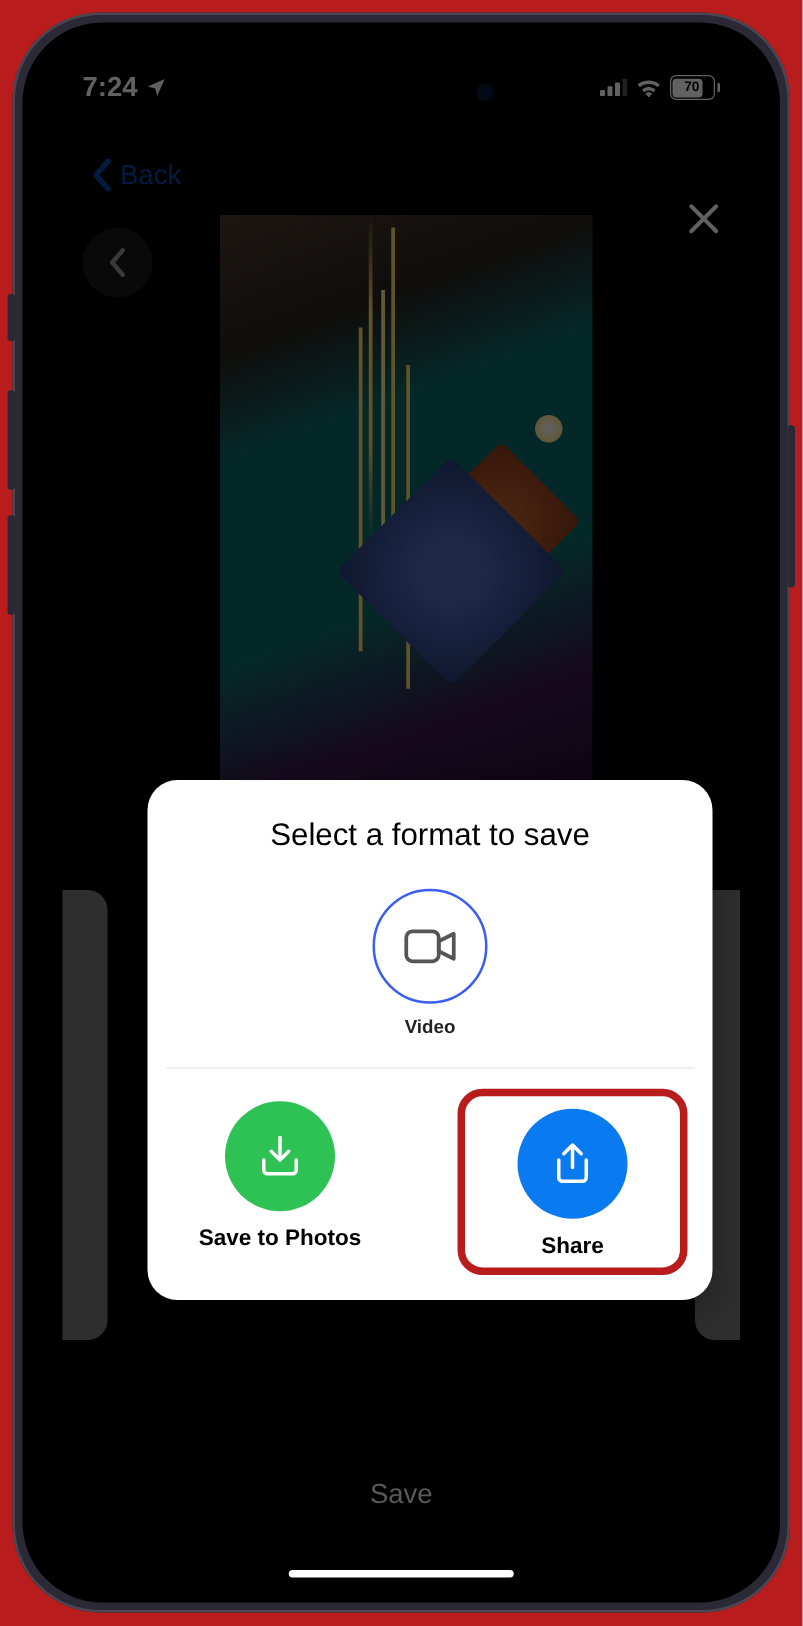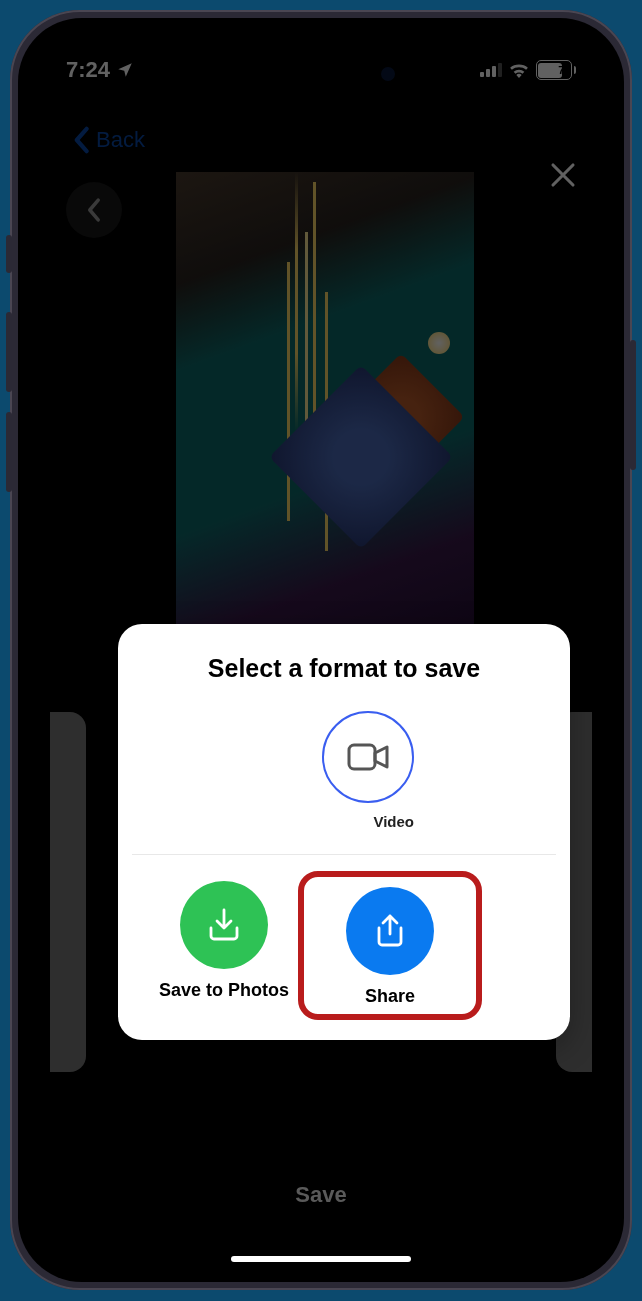--- a/index.html
+++ b/index.html
@@ -1,32 +1,32 @@
 <!DOCTYPE html>
 <html><head>
 <meta charset="utf-8">
 <style>
   html,body{margin:0;padding:0;background:#fff;font-family:-apple-system,Helvetica,Arial,sans-serif}
-  .stage{width:642px;height:1301px;background:#0c4a6e;position:relative}
+  .stage{width:642px;height:1301px;background:#b91c1c;position:relative}
   .phone{position:absolute;left:10px;top:10px;width:622px;height:1280px;border-radius:70px;background:#2b2935;box-shadow:0 0 0 2px #4a4652 inset}
   .phone-inner{position:absolute;left:8px;top:8px;right:8px;bottom:8px;border-radius:64px;background:#000}
   .screen{position:absolute;left:6px;top:6px;right:6px;bottom:6px;border-radius:58px;background:#000;overflow:hidden}
   .side-btn{position:absolute;background:#2b2935;border-radius:4px}
   .btn-left1{left:-4px;top:225px;width:6px;height:38px}
   .btn-left2{left:-4px;top:302px;width:6px;height:80px}
   .btn-left3{left:-4px;top:402px;width:6px;height:80px}
   .btn-right{right:-4px;top:330px;width:6px;height:130px}
   .island{position:absolute;top:30px;left:50%;transform:translateX(-50%);width:180px;height:40px;background:#000;border-radius:22px}
   .island::after{content:"";position:absolute;right:16px;top:50%;transform:translateY(-50%);width:14px;height:14px;border-radius:50%;background:#0a1a3a}
   
   .status{position:absolute;top:28px;left:0;right:0;height:36px;display:flex;justify-content:space-between;align-items:center;padding:0 42px;color:#fff;font-weight:600;font-size:22px}
   .status-left{display:flex;align-items:center;gap:6px}
   .status-right{display:flex;align-items:center;gap:6px}
   .battery{display:flex;align-items:center}
-  .battery-body{width:34px;height:18px;border:1.5px solid #fff;border-radius:5px;position:relative;display:flex;align-items:center;justify-content:flex-end;font-size:11px;font-weight:700;color:#000}
+  .battery-body{width:34px;height:18px;border:1.5px solid #fff;border-radius:5px;position:relative;display:flex;align-items:center;justify-content:center;font-size:11px;font-weight:700;color:#000}
   .battery-fill{position:absolute;left:1.5px;top:1.5px;bottom:1.5px;width:70%;background:#fff;border-radius:3px}
   .battery-txt{position:relative;z-index:2}
   .battery-tip{width:2.5px;height:8px;background:#fff;border-radius:0 2px 2px 0;margin-left:2px}
   
   .dim-layer{position:absolute;inset:0;background:#000}
   .nav-back{position:absolute;top:102px;left:48px;display:flex;align-items:center;gap:6px;color:#0948a8;font-size:22px}
   .nav-back svg{width:18px;height:28px}
   .close-x{position:absolute;top:136px;right:40px;color:#fff}
   .close-x svg{width:30px;height:30px}
   .circ-back{position:absolute;top:158px;left:42px;width:56px;height:56px;border-radius:50%;background:rgba(40,40,40,0.6);display:flex;align-items:center;justify-content:center;color:#888}
@@ -37,33 +37,33 @@
   .pillow{position:absolute;top:220px;left:120px;width:130px;height:130px;background:radial-gradient(circle,#4a6ab8 30%,#2a3a78 100%);transform:rotate(45deg);border-radius:6px}
   .pillow2{position:absolute;top:200px;left:180px;width:90px;height:90px;background:radial-gradient(circle,#b85a2a 30%,#8a3a1a 100%);transform:rotate(45deg);border-radius:6px}
   .lamp{position:absolute;top:160px;right:24px;width:22px;height:22px;border-radius:50%;background:radial-gradient(#fff,#ffd96a)}
   .overlay{position:absolute;inset:0;background:rgba(0,0,0,0.62)}
   
   .strip{position:absolute;top:688px;left:26px;right:26px;height:360px}
   .strip-card{position:absolute;top:0;bottom:0;background:#2e2e2e;border-radius:16px}
   .strip-l{left:0;width:36px;border-radius:0 16px 16px 0}
   .strip-r{right:0;width:36px;border-radius:16px 0 0 16px}
   
-  .save-label{position:absolute;bottom:68px;left:0;right:0;text-align:center;color:#5a5a5a;font-size:22px;font-weight:700}
+  .save-label{position:absolute;bottom:68px;left:0;right:0;text-align:center;color:#5a5a5a;font-size:22px;font-weight:400}
   .home-ind{position:absolute;bottom:14px;left:50%;transform:translateX(-50%);width:180px;height:6px;border-radius:4px;background:#fff}
   
   .modal{position:absolute;top:600px;left:94px;width:412px;background:#fff;border-radius:24px;box-shadow:0 8px 30px rgba(0,0,0,0.3);padding:30px 20px 26px}
-  .modal-title{text-align:center;font-size:25px;font-weight:700;color:#000;margin-bottom:28px}
+  .modal-title{text-align:center;font-size:25px;font-weight:400;color:#000;margin-bottom:28px}
   .format-row{display:flex;justify-content:space-around;padding:0 6px 24px}
-  .fmt{display:flex;flex-direction:column;align-items:flex-end;gap:10px;width:140px}
+  .fmt{display:flex;flex-direction:column;align-items:center;gap:10px;width:140px}
   .fmt-circle{width:88px;height:88px;border-radius:50%;display:flex;align-items:center;justify-content:center}
   .fmt-video{background:#fff;border:2.5px solid #3a5ef0}
   .fmt-gif{background:#efefef}
   .fmt-label{font-size:15px;font-weight:600;color:#222}
   .divider{height:1px;background:#e8e8e8;margin:0 -6px 26px}
-  .action-row{display:flex;justify-content:flex-start;padding:0 6px}
+  .action-row{display:flex;justify-content:space-between;padding:0 6px}
   .action{display:flex;flex-direction:column;align-items:center;gap:10px;width:160px}
   .act-circle{width:88px;height:88px;border-radius:50%;display:flex;align-items:center;justify-content:center}
   .act-save{background:#2ec255}
   .act-share{background:#0a7af0}
   .act-label{font-size:18px;font-weight:700;color:#000;text-align:center;line-height:1.25}
   .highlight{border:6px solid #b91c1c;border-radius:20px;padding:10px 6px 6px;margin:-10px -6px -6px}
 </style>
 </head>
 <body>
 

